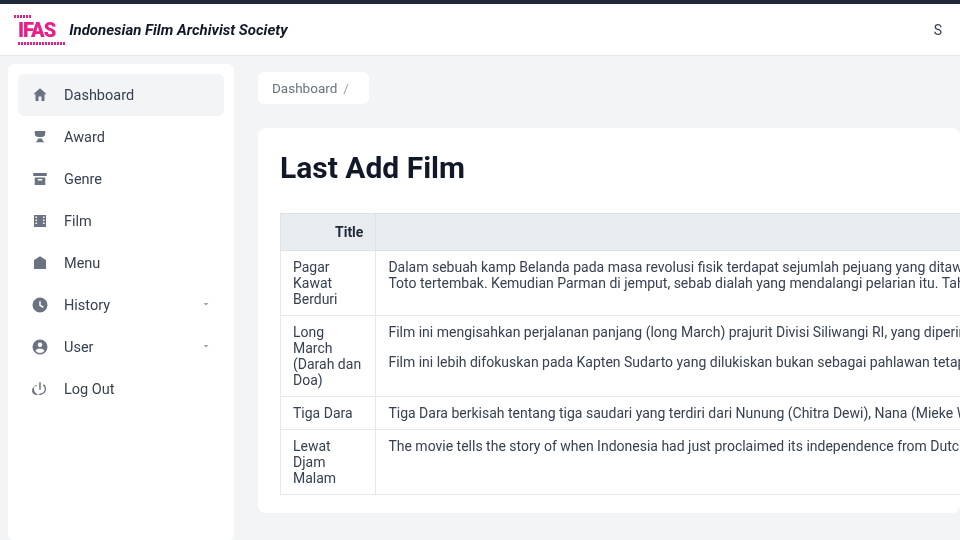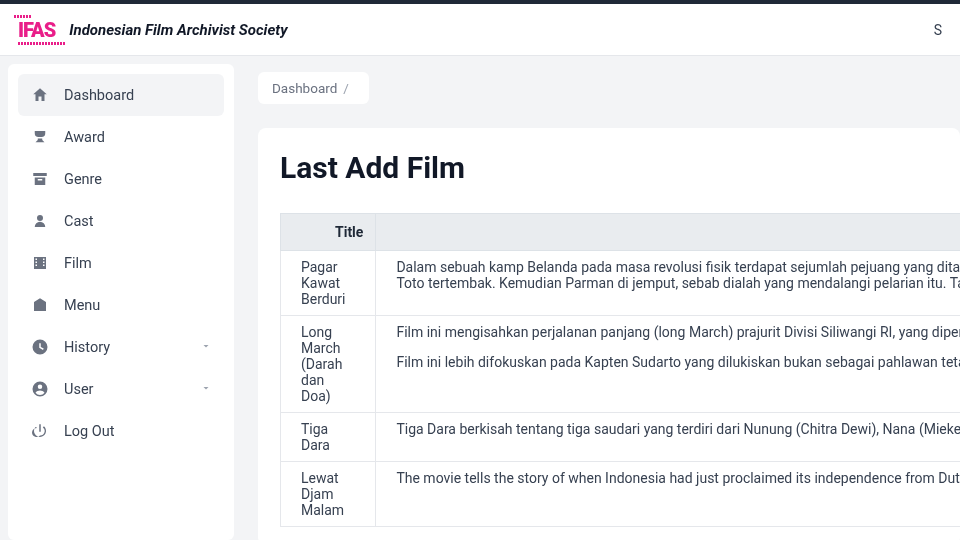--- a/index.html
+++ b/index.html
@@ -90,21 +90,21 @@
 .tbl thead th {
   background: #e9ecef;
   text-align: center;
   padding: 10px 12px;
   font-weight: 700;
   color: #1f2937;
   border: 1px solid #dde2e7;
 }
 .tbl thead th:first-child { width: 140px; padding-left: 54px; }
 .tbl tbody td {
-  padding: 8px 20px;
+  padding: 8px 12px;
   border: 1px solid #e5e7eb;
   vertical-align: top;
   color: #374151;
 }
 .tbl tbody td:first-child { width: 140px; }
 .desc { white-space: nowrap; }
 .card2 { margin-top: 28px; }
 </style>
 </head>
 <body>
@@ -138,28 +138,20 @@
       <span class="nav-icon">
           <svg viewBox="0 0 24 24">
             <path d="M3 4h18v4H3V4zm2 6h14v10H5V10zm4 2v2h6v-2H9z"></path>
           </svg>
         </span>
       <span>Genre</span>
     </div>
     <div class="nav-item">
       <span class="nav-icon">
           <svg viewBox="0 0 24 24">
-            <path d="M12 12a4 4 0 100-8 4 4 0 000 8zm-7 8a7 7 0 0114 0H5z"></path>
-          </svg>
-        </span>
-      <span>Cast</span>
-    </div>
-    <div class="nav-item">
-      <span class="nav-icon">
-          <svg viewBox="0 0 24 24">
             <path d="M4 4h16v16H4V4zm2 2v2h2V6H6zm0 4v2h2v-2H6zm0 4v2h2v-2H6zm10-8v2h2V6h-2zm0 4v2h2v-2h-2zm0 4v2h2v-2h-2z"></path>
           </svg>
         </span>
       <span>Film</span>
     </div>
     <div class="nav-item">
       <span class="nav-icon">
           <svg viewBox="0 0 24 24">
             <path d="M4 20V8l8-5 8 5v12H4zm4-8h2v2H8v-2zm6 0h2v2h-2v-2z"></path>
           </svg>

